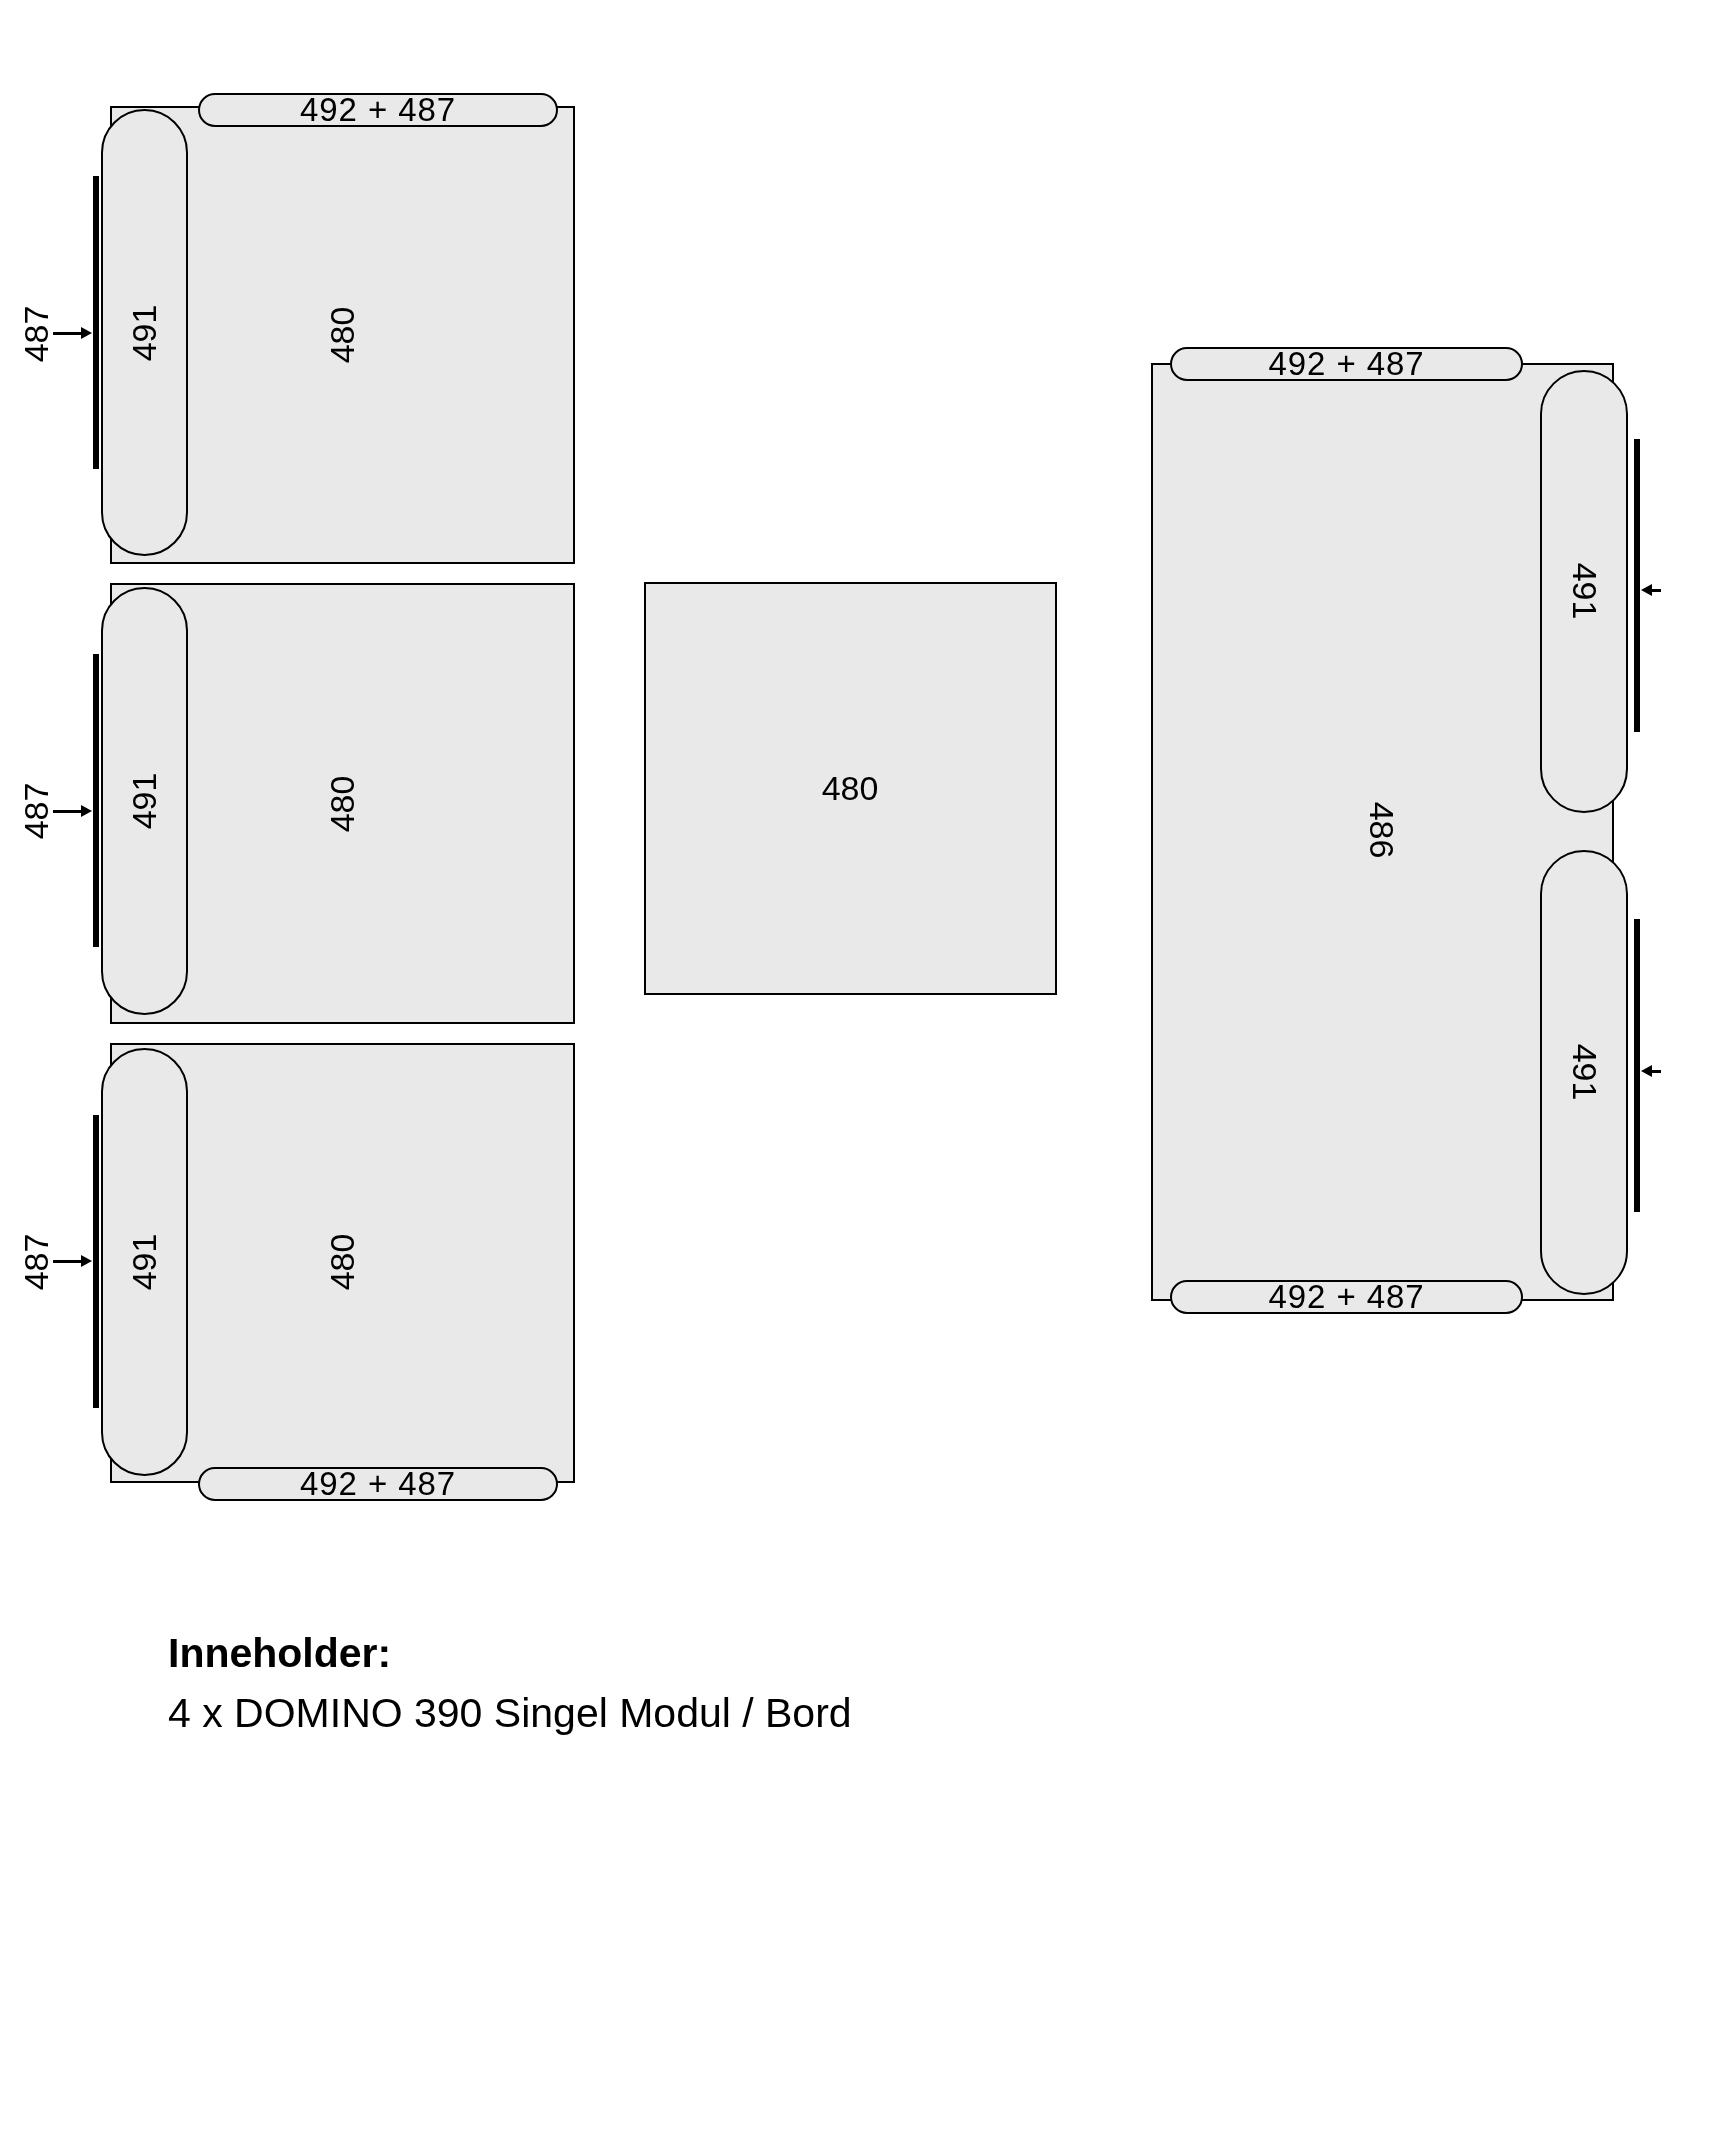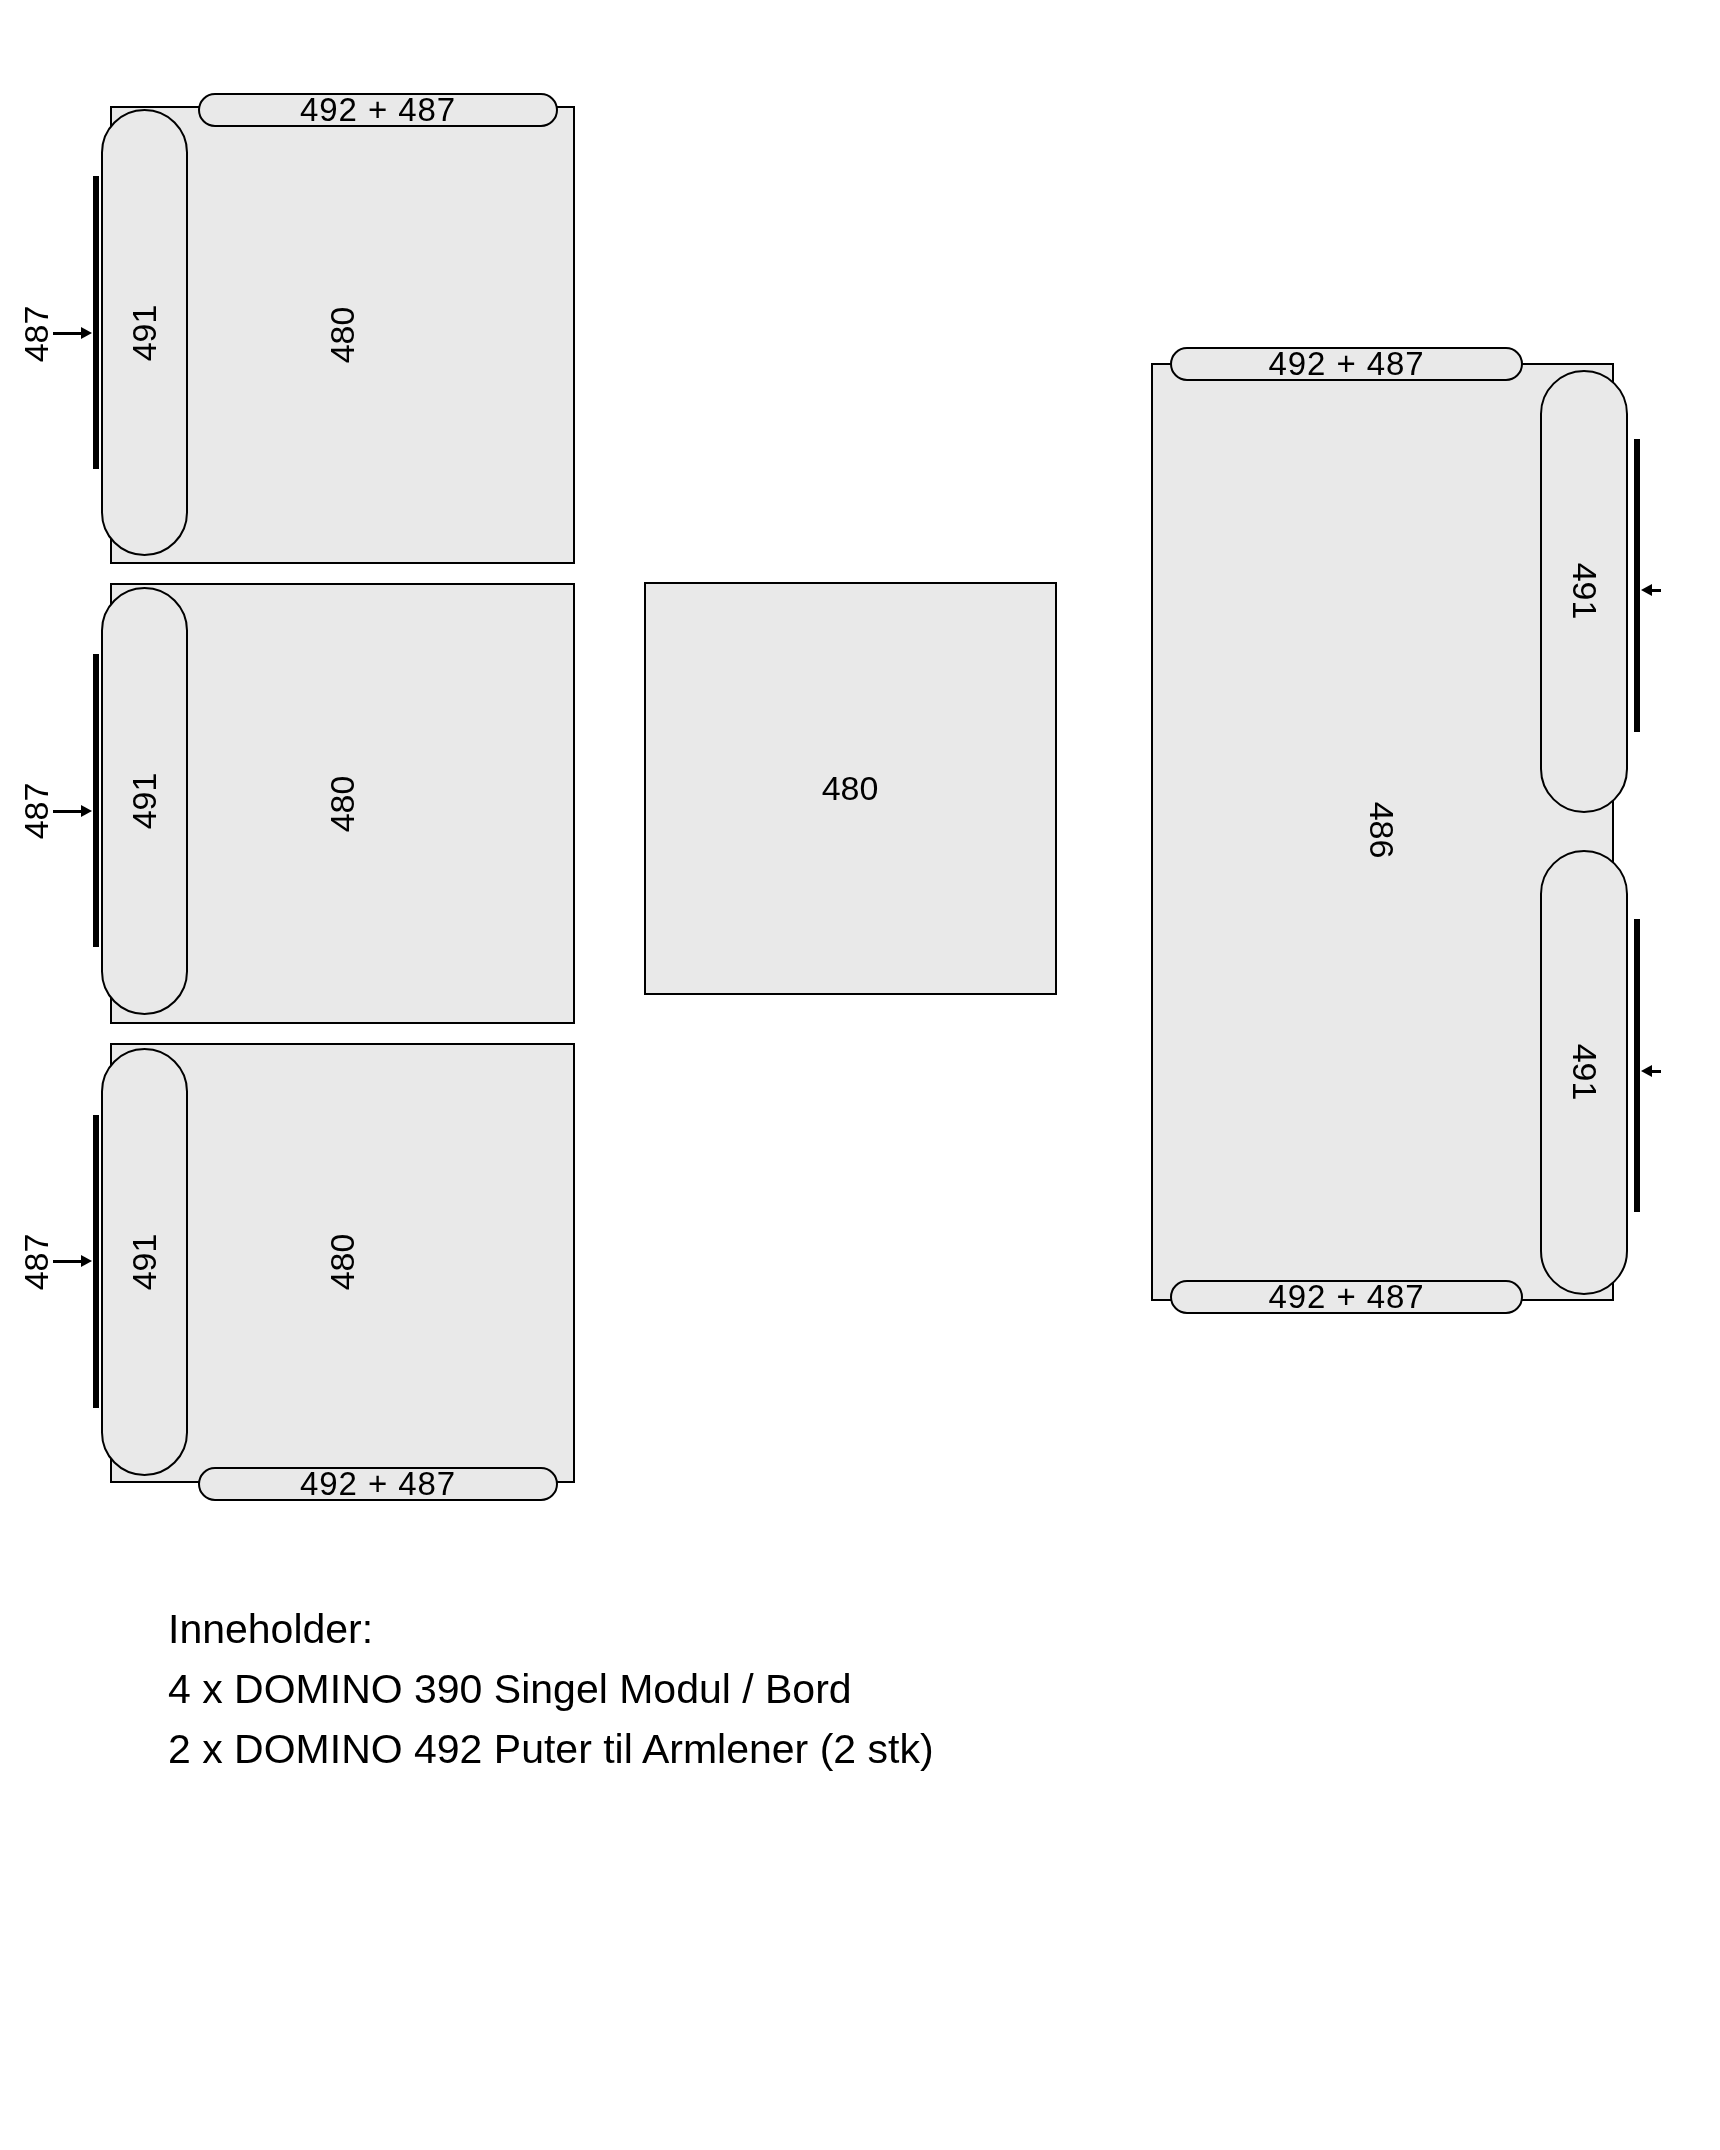--- a/index.html
+++ b/index.html
@@ -19,21 +19,21 @@
   .hc  { transform:translate(-50%,-50%); }
 
   .arrow { position:absolute; height:2.6px; background:var(--line,#000); }
   .arrow::after { content:''; position:absolute; top:50%; transform:translateY(-50%); width:0; height:0;
                   border-top:6.9px solid transparent; border-bottom:6.9px solid transparent; }
   .arrow.to-right::after { right:-11.2px; border-left:11.2px solid var(--line,#000); }
   .arrow.to-left::after  { left:-11.2px;  border-right:11.2px solid var(--line,#000); }
 
   .contents { position:absolute; left:168px; top:1599px; color:var(--line,#000); }
   .contents .row { height:60px; line-height:60px; font-size:41px; }
-  .contents .head { font-weight:400; }
+  .contents .head { font-weight:700;margin-top:24px; }
 </style>
 </head>
 <body>
 
 <div class="canvas">
 
   <div class="module" style="left:110px; top:106px; width:465px; height:458px;"></div>
   <div class="pill" style="left:198px; top:93px; width:360px; height:34px;">
     <span>492 + 487</span>
   </div>
@@ -83,17 +83,16 @@
 
   <div class="cushion" style="left:1540px; top:850px; width:88px; height:445px;"></div>
   <div class="bar" style="left:1634px; top:919px; height:293px;"></div>
   <div class="lbl cw" style="left:1584px; top:1072px;">491</div>
   <div class="arrow to-left" style="left:1652px; top:1070px; width:24px;"></div>
   <div class="lbl cw" style="left:1696px; top:1072px;">487</div>
 
   <div class="contents">
     <div class="row head">Inneholder:</div>
     <div class="row">4 x DOMINO 390 Singel Modul / Bord</div>
-    <div class="row">2 x DOMINO 492 Puter til Armlener (2 stk)</div>
   </div>
 
 </div>
 
 
 </body></html>

